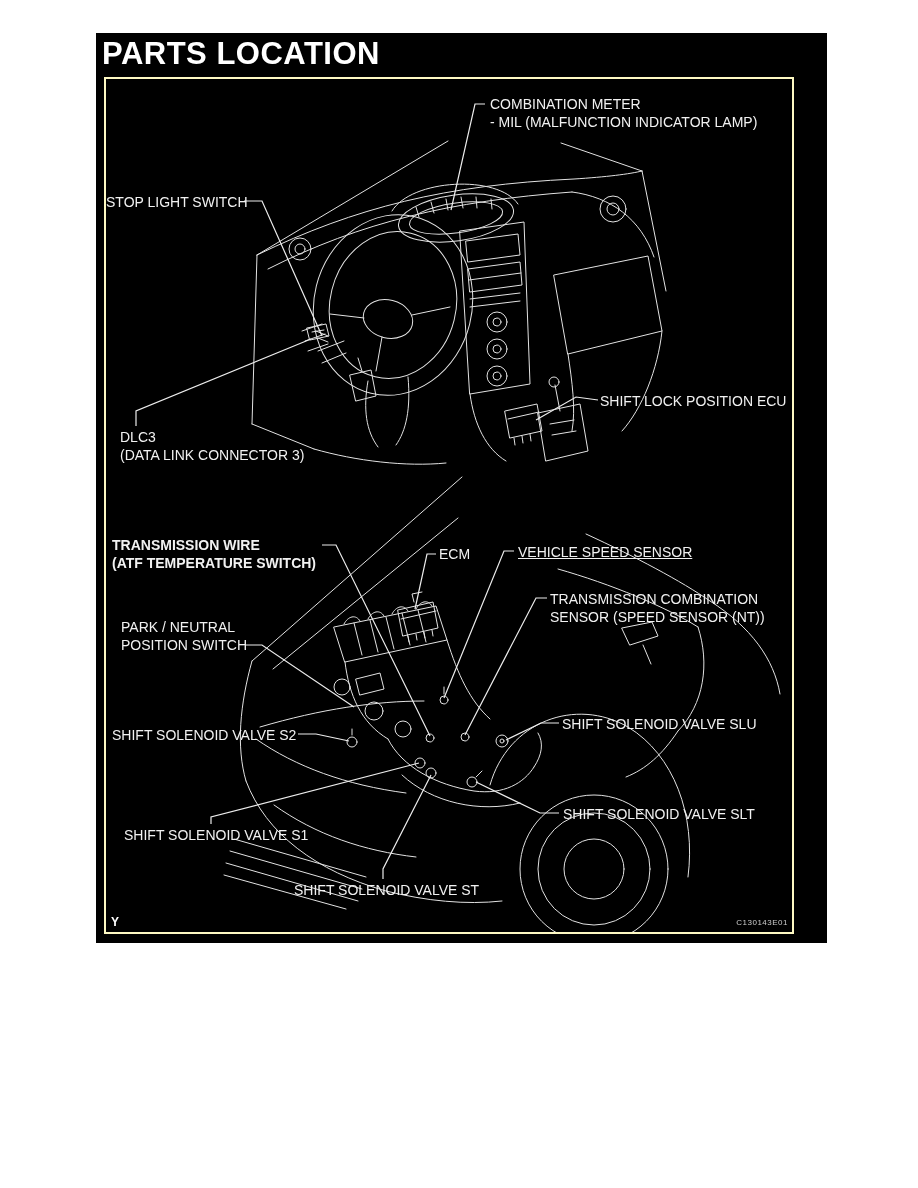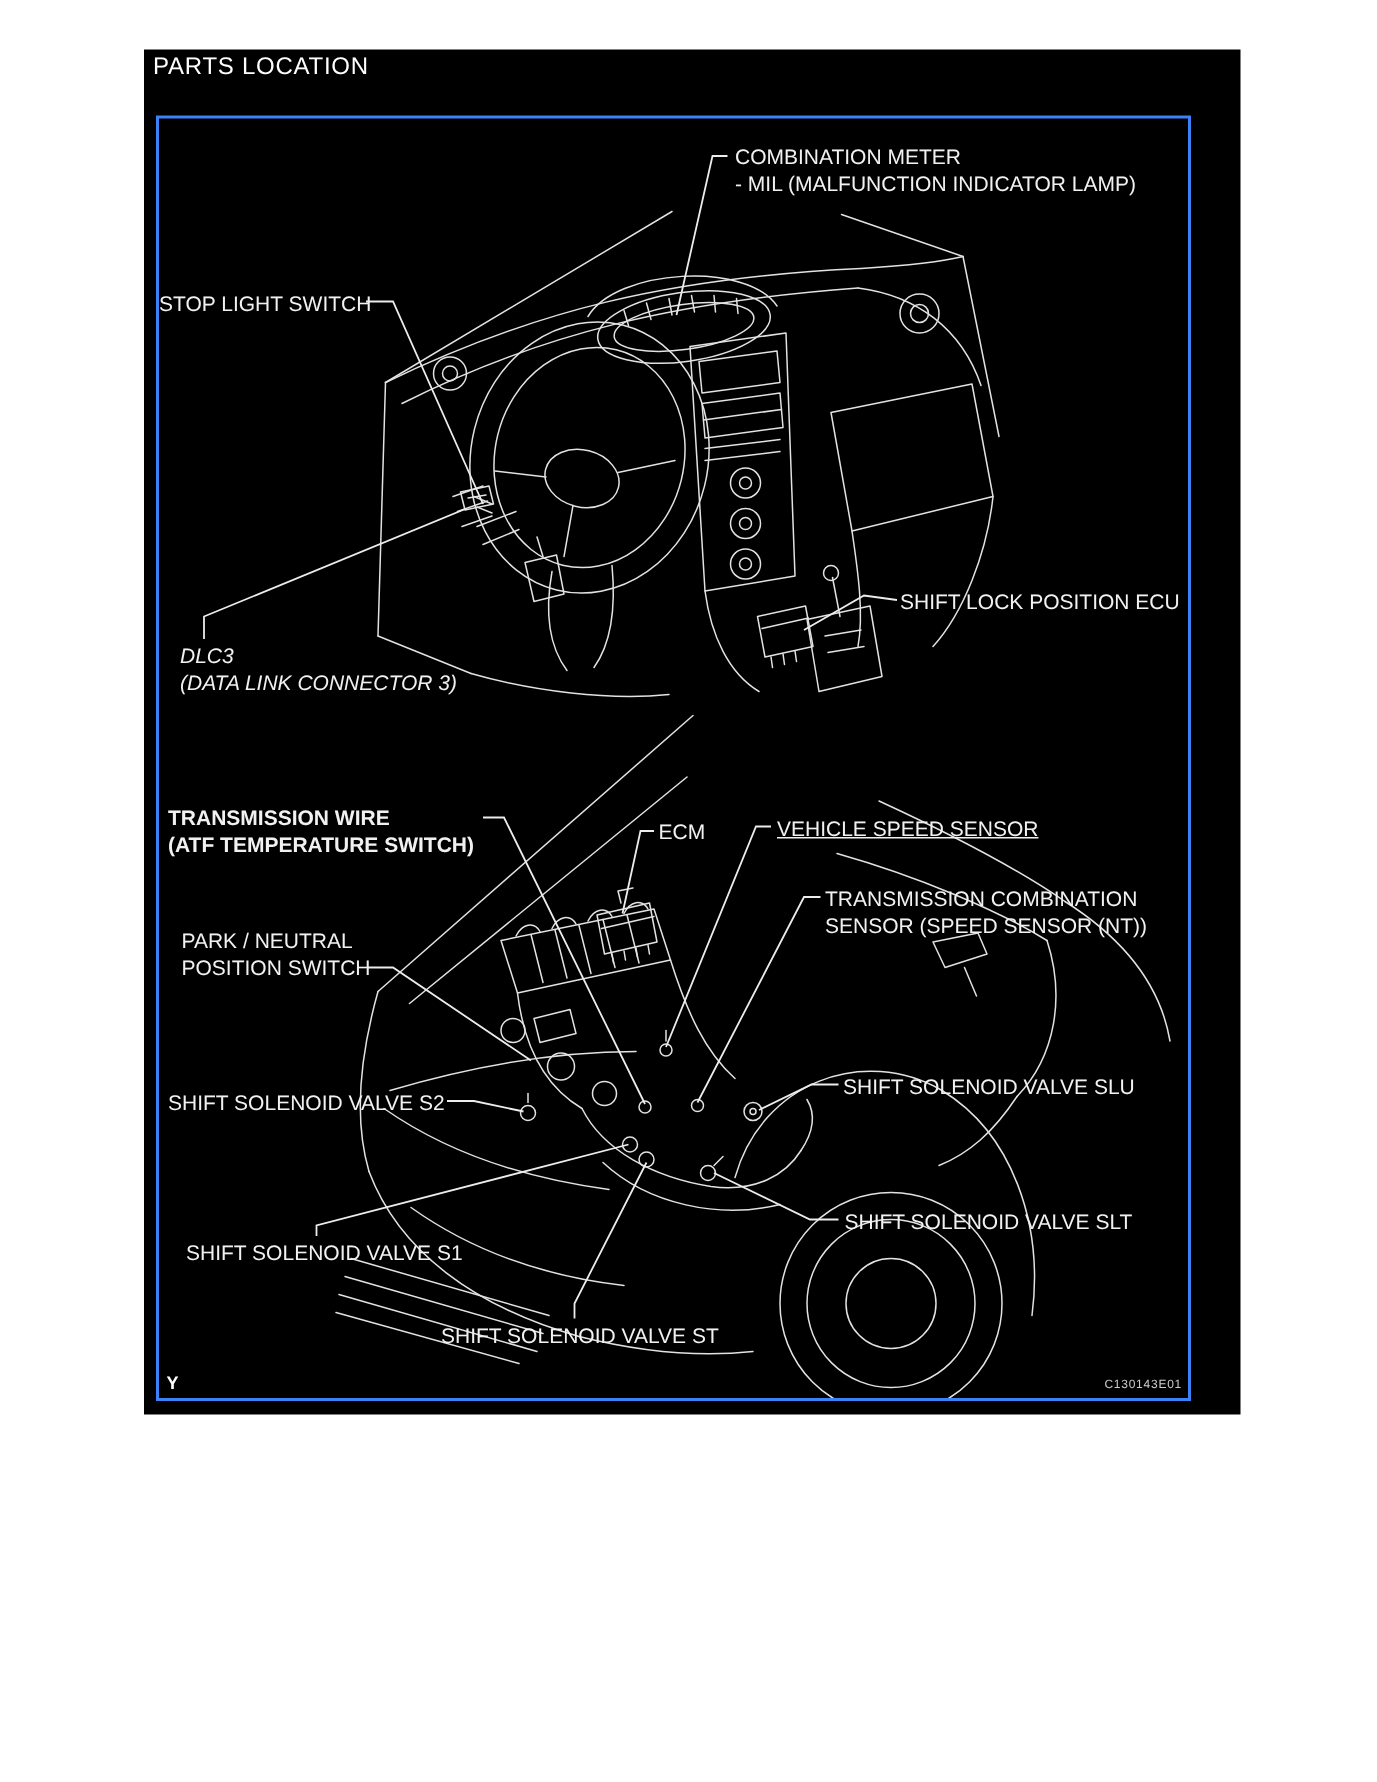--- a/index.html
+++ b/index.html
@@ -6,26 +6,26 @@
   body{
     width:918px;height:1188px;position:relative;background:#ffffff;
     font-family:"Liberation Sans", sans-serif;overflow:hidden;
   }
   .panel{
     position:absolute;left:96px;top:33px;width:731px;height:910px;
     background:#000000;
   }
   .section-title{
     position:absolute;left:6px;top:3px;
-    font-size:16px;font-weight:normal;color:#ffffff;letter-spacing:0.5px;
+    font-size:31px;font-weight:bold;color:#ffffff;letter-spacing:0.5px;
     white-space:nowrap;
   }
   .frame{
     position:absolute;left:8px;top:44px;width:690px;height:857px;
-    border:2px solid #3b82f6;box-sizing:border-box;background:#000000;
+    border:2px solid #fef9c3;box-sizing:border-box;background:#000000;
   }
   .frame svg{position:absolute;left:0;top:0;width:686px;height:853px;}
   .labels-layer{position:absolute;left:0;top:0;width:686px;height:853px;}
   .part-label{
     position:absolute;color:#f1f1f1;
     font-size:14px;line-height:18px;white-space:nowrap;
   }
   .fig-ref{
     position:absolute;left:5px;bottom:3px;color:#ffffff;
     font-size:12px;font-weight:bold;
@@ -193,21 +193,21 @@
         <div class="part-label" style="left: 384px; top: 16px;">
           <div>COMBINATION METER</div>
           <div>- MIL (MALFUNCTION INDICATOR LAMP)</div>
         </div>
         <div class="part-label" style="left: 0px; top: 114px;">
           <div>STOP LIGHT SWITCH</div>
         </div>
         <div class="part-label" style="left: 494px; top: 313px;">
           <div>SHIFT LOCK POSITION ECU</div>
         </div>
-        <div class="part-label" style="left: 14px; top: 349px; font-style: italic;">
+        <div class="part-label" style="left: 14px; top: 349px;">
           <div>DLC3</div>
           <div>(DATA LINK CONNECTOR 3)</div>
         </div>
         <div class="part-label" style="left: 6px; top: 457px; font-weight: bold;">
           <div>TRANSMISSION WIRE</div>
           <div>(ATF TEMPERATURE SWITCH)</div>
         </div>
         <div class="part-label" style="left: 333px; top: 466px;">
           <div>ECM</div>
         </div>

